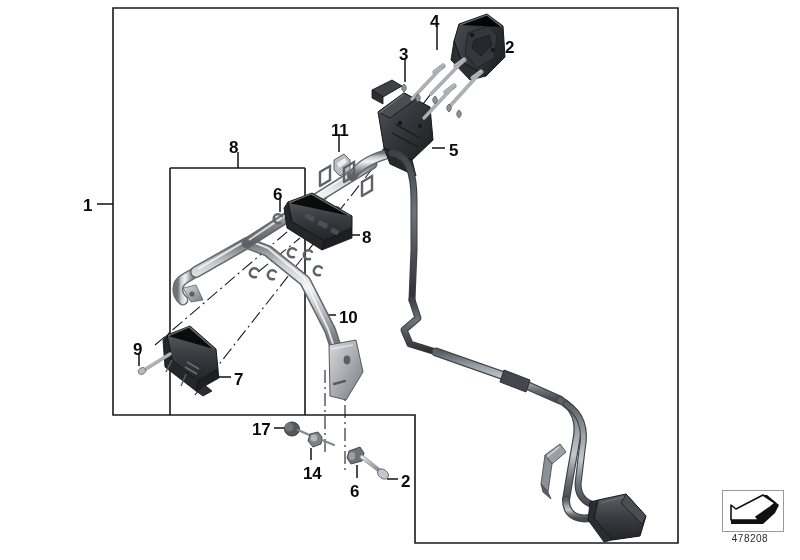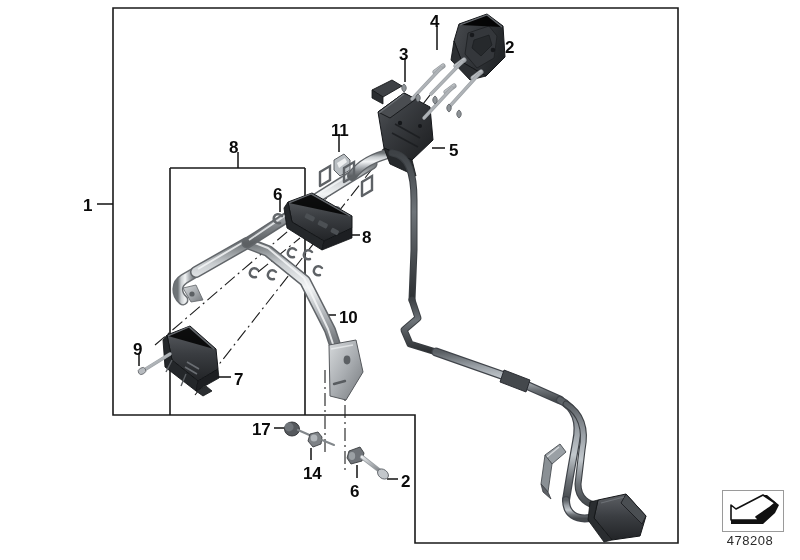--- a/index.html
+++ b/index.html
@@ -35,21 +35,21 @@
     white-space: nowrap;
     user-select: none;
   }
   .partnum {
     position: absolute;
     left: 709px;
     top: 533px;
     width: 82px;
     text-align: center;
     font-family: "Liberation Sans", sans-serif;
-    font-size: 13px;
+    font-size: 10px;
     color: #2b2b2b;
     letter-spacing: 0.5px;
   }
   .logo-box {
     position: absolute;
     left: 722px;
     top: 490px;
     width: 62px;
     height: 42px;
     border: 1px solid #9a9a9a;

